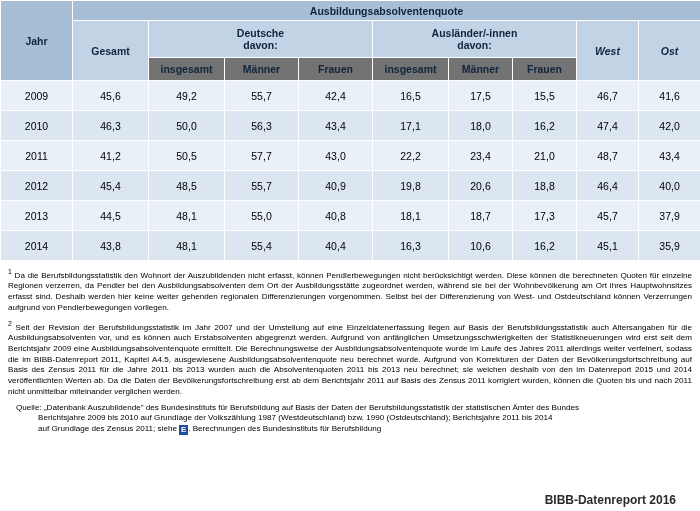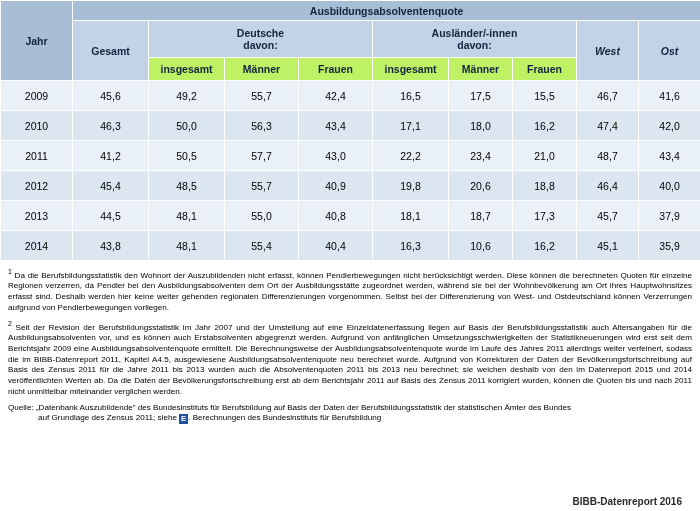--- a/index.html
+++ b/index.html
@@ -39,21 +39,21 @@
     height: 19px;
     color: #11243d;
   }
   .hdr-mid {
     background: #c2d3e6;
     font-weight: bold;
     height: 36px;
     color: #11243d;
   }
   .hdr-sub {
-    background: #bef264;
+    background: #737373;
     font-weight: bold;
     height: 22px;
     color: #11243d;
   }
   .hdr-jahr {
     background: #a8bdd6;
     font-weight: bold;
     color: #11243d;
     margin-top: 40px;
   }
@@ -105,38 +105,39 @@
   }
   .src p {
     margin: 0;
   }
   .src .indent {
     padding-left: 30px;
     display: block;
   }
   .src-label {
     display: inline;
+    margin-left: 8px;
   }
   .elink {
     display: inline-block;
     background: #1f4e9c;
     color: #ffffff;
     font-weight: bold;
     font-size: 8px;
     width: 9px;
     height: 10px;
     line-height: 10px;
     text-align: center;
     vertical-align: -1px;
   }
   .credit {
     position: absolute;
-    right: 18px;
+    right: 24px;
     bottom: 4px;
-    font-size: 10px;
+    font-size: 12px;
     font-weight: bold;
     color: #2b2b2b;
   }
 </style>
 </head>
 <body>
 
 <div class="page">
 
   <table class="data">
@@ -256,19 +257,22 @@
   </table>
 
   <div class="footnotes">
     <p><span class="fn-num">1</span> <span>Da die Berufsbildungsstatistik den Wohnort der Auszubildenden nicht erfasst, können Pendlerbewegungen nicht berücksichtigt werden. Diese können die berechneten Quoten für einzelne Regionen verzerren, da Pendler bei den Ausbildungsabsolventen dem Ort der Ausbildungsstätte zugeordnet werden, während sie bei der Wohnbevölkerung am Ort ihres Hauptwohnsitzes erfasst sind. Deshalb werden hier keine weiter gehenden regionalen Differenzierungen vorgenommen. Selbst bei der Differenzierung von West- und Ostdeutschland können Verzerrungen aufgrund von Pendlerbewegungen vorliegen.</span></p>
     <p><span class="fn-num">2</span> <span>Seit der Revision der Berufsbildungsstatistik im Jahr 2007 und der Umstellung auf eine Einzeldatenerfassung liegen auf Basis der Berufsbildungsstatistik auch Altersangaben für die Ausbildungsabsolventen vor, und es können auch Erstabsolventen abgegrenzt werden. Aufgrund von anfänglichen Umsetzungsschwierigkeiten der Statistikneuerungen wird erst seit dem Berichtsjahr 2009 eine Ausbildungsabsolventenquote ermittelt. Die Berechnungsweise der Ausbildungsabsolventenquote wurde im Laufe des Jahres 2011 allerdings weiter verfeinert, sodass die im BIBB-Datenreport 2011, Kapitel A4.5, ausgewiesene Ausbildungsabsolventenquote neu berechnet wurde. Aufgrund von Korrekturen der Daten der Bevölkerungsfortschreibung auf Basis des Zensus 2011 für die Jahre 2011 bis 2013 wurden auch die Absolventenquoten 2011 bis 2013 neu berechnet; sie weichen deshalb von den im Datenreport 2015 und 2014 veröffentlichten Werten ab. Da die Daten der Bevölkerungsfortschreibung erst ab dem Berichtsjahr 2011 auf Basis des Zensus 2011 korrigiert wurden, können die Quoten bis und nach 2011 nicht unmittelbar miteinander verglichen werden.</span></p>
   </div>
 
   <div class="src">
     <p><span class="src-label">Quelle:</span> <span>„Datenbank Auszubildende" des Bundesinstituts für Berufsbildung auf Basis der Daten der Berufsbildungsstatistik der statistischen Ämter des Bundes</span></p>
     <p>
+        <span class="indent">Berichtsjahre 2009 bis 2010 auf Grundlage der Volkszählung 1987 (Westdeutschland) bzw. 1990 (Ostdeutschland); Berichtsjahre 2011 bis 2014</span>
+      </p>
+    <p>
         <span class="indent"><span>auf Grundlage des Zensus 2011; siehe</span> <span class="elink">E</span><span>. Berechnungen des Bundesinstituts für Berufsbildung</span></span>
       </p>
   </div>
 
   <div class="credit">BIBB-Datenreport 2016</div>
 
 </div>
 
 </body></html>

